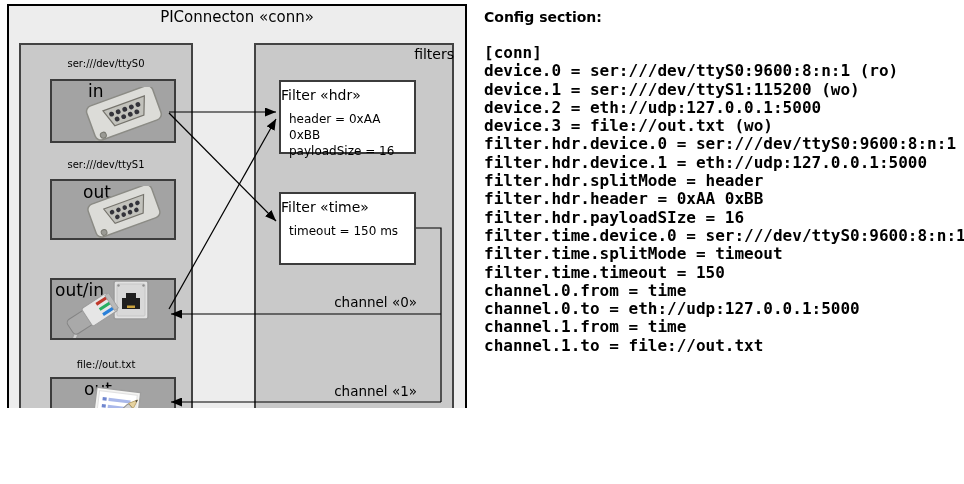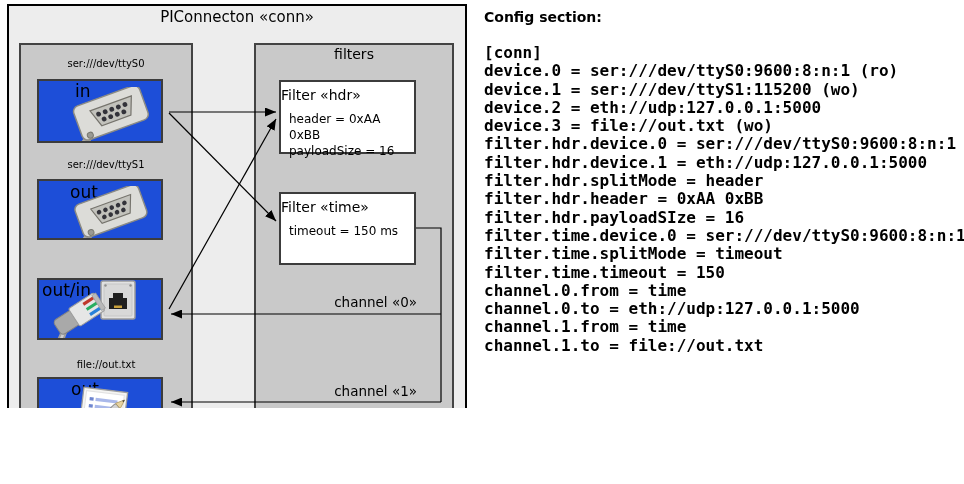--- a/index.html
+++ b/index.html
@@ -10,25 +10,25 @@
   
   .outer{left:7px;top:4px;width:460px;height:471px;background:#ededed;
          border:2.5px solid #000;box-sizing:border-box;}
   .diag-title{left:7px;top:8px;width:460px;text-align:center;font-size:15px;}
   .bottom-tick{left:236px;top:473px;width:2px;height:7px;background:#000;}
 
   
   .container{background:#c9c9c9;border:2px solid #434343;box-sizing:border-box;}
   .cont-left{left:19px;top:43px;width:174px;height:420px;}
   .cont-right{left:254px;top:43px;width:200px;height:420px;}
-  .filters-title{left:254px;top:46px;width:200px;text-align:center;font-size:14px;}
+  .filters-title{left:254px;top:46px;width:200px;text-align:right;font-size:14px;}
 
   
   .dev-label{left:19px;width:174px;text-align:center;font-size:10px;}
-  .dev-box{left:37px;width:126px;background:#1d4ed8;border:2px solid #3c3c3c;box-sizing:border-box;}
+  .dev-box{left:50px;width:126px;background:#a3a3a3;border:2px solid #3c3c3c;box-sizing:border-box;}
   .dev-dir{position:absolute;font-size:17px;line-height:18px;}
   .dev-icon{position:absolute;}
 
   
   .filter-box{left:279px;width:137px;background:#fff;border:2px solid #3c3c3c;box-sizing:border-box;}
   .filter-title{margin-top:5px;text-align:left;font-size:14px;}
   .filter-body{margin:8px 0 0 8px;font-size:12px;line-height:16px;}
 
   
   .chan-label{left:279px;width:138px;text-align:right;font-size:13.5px;}

